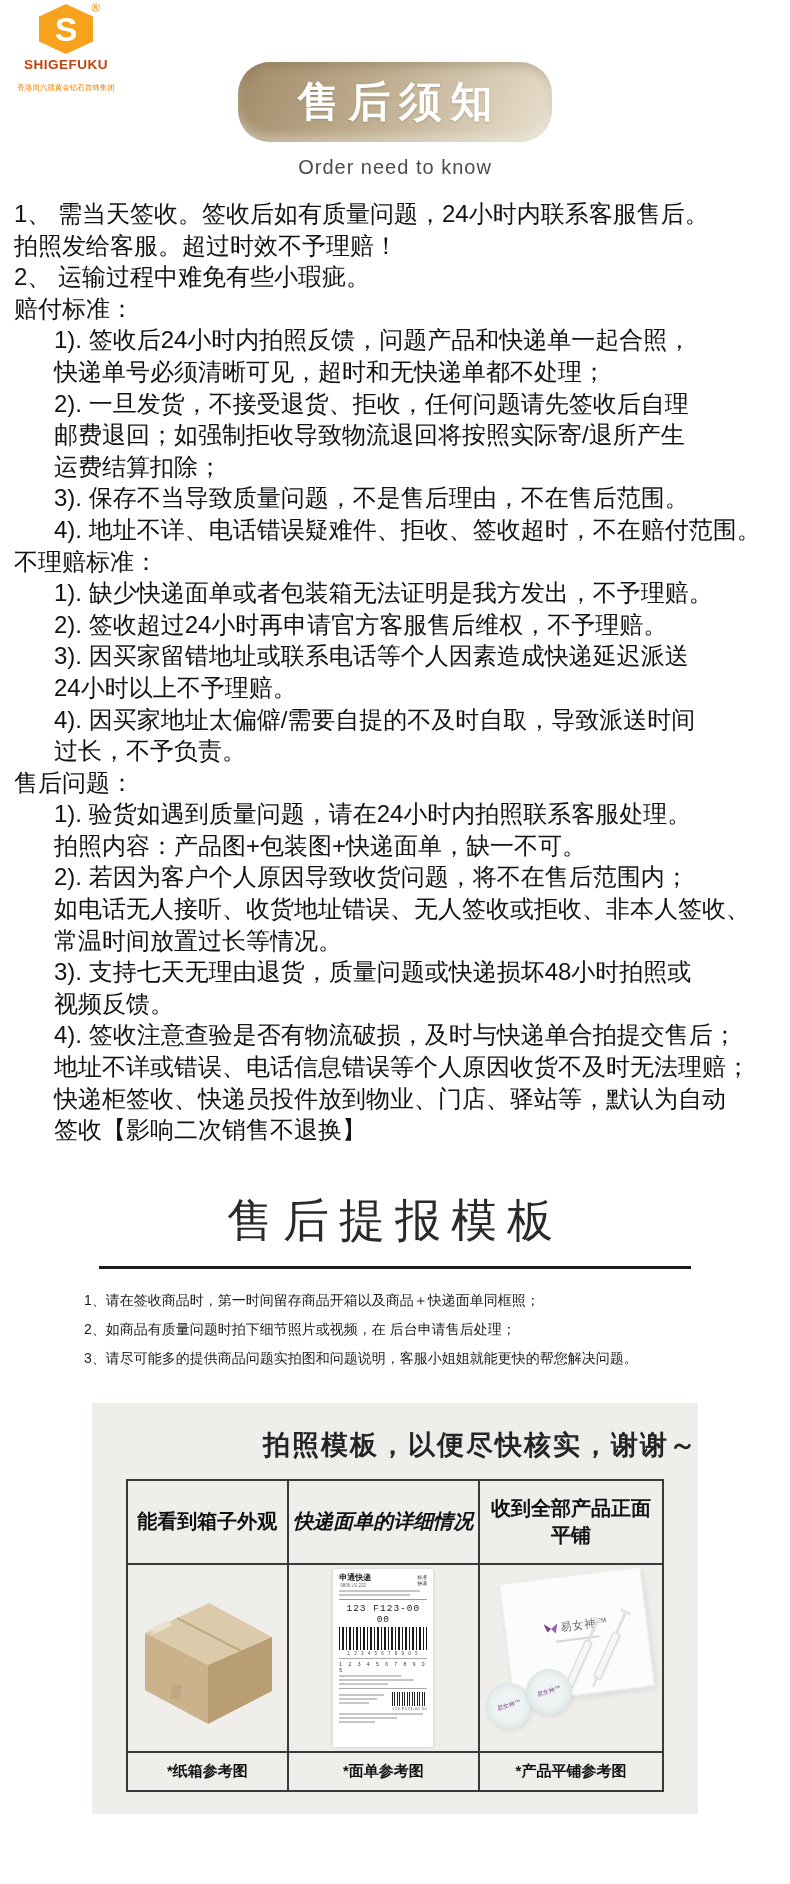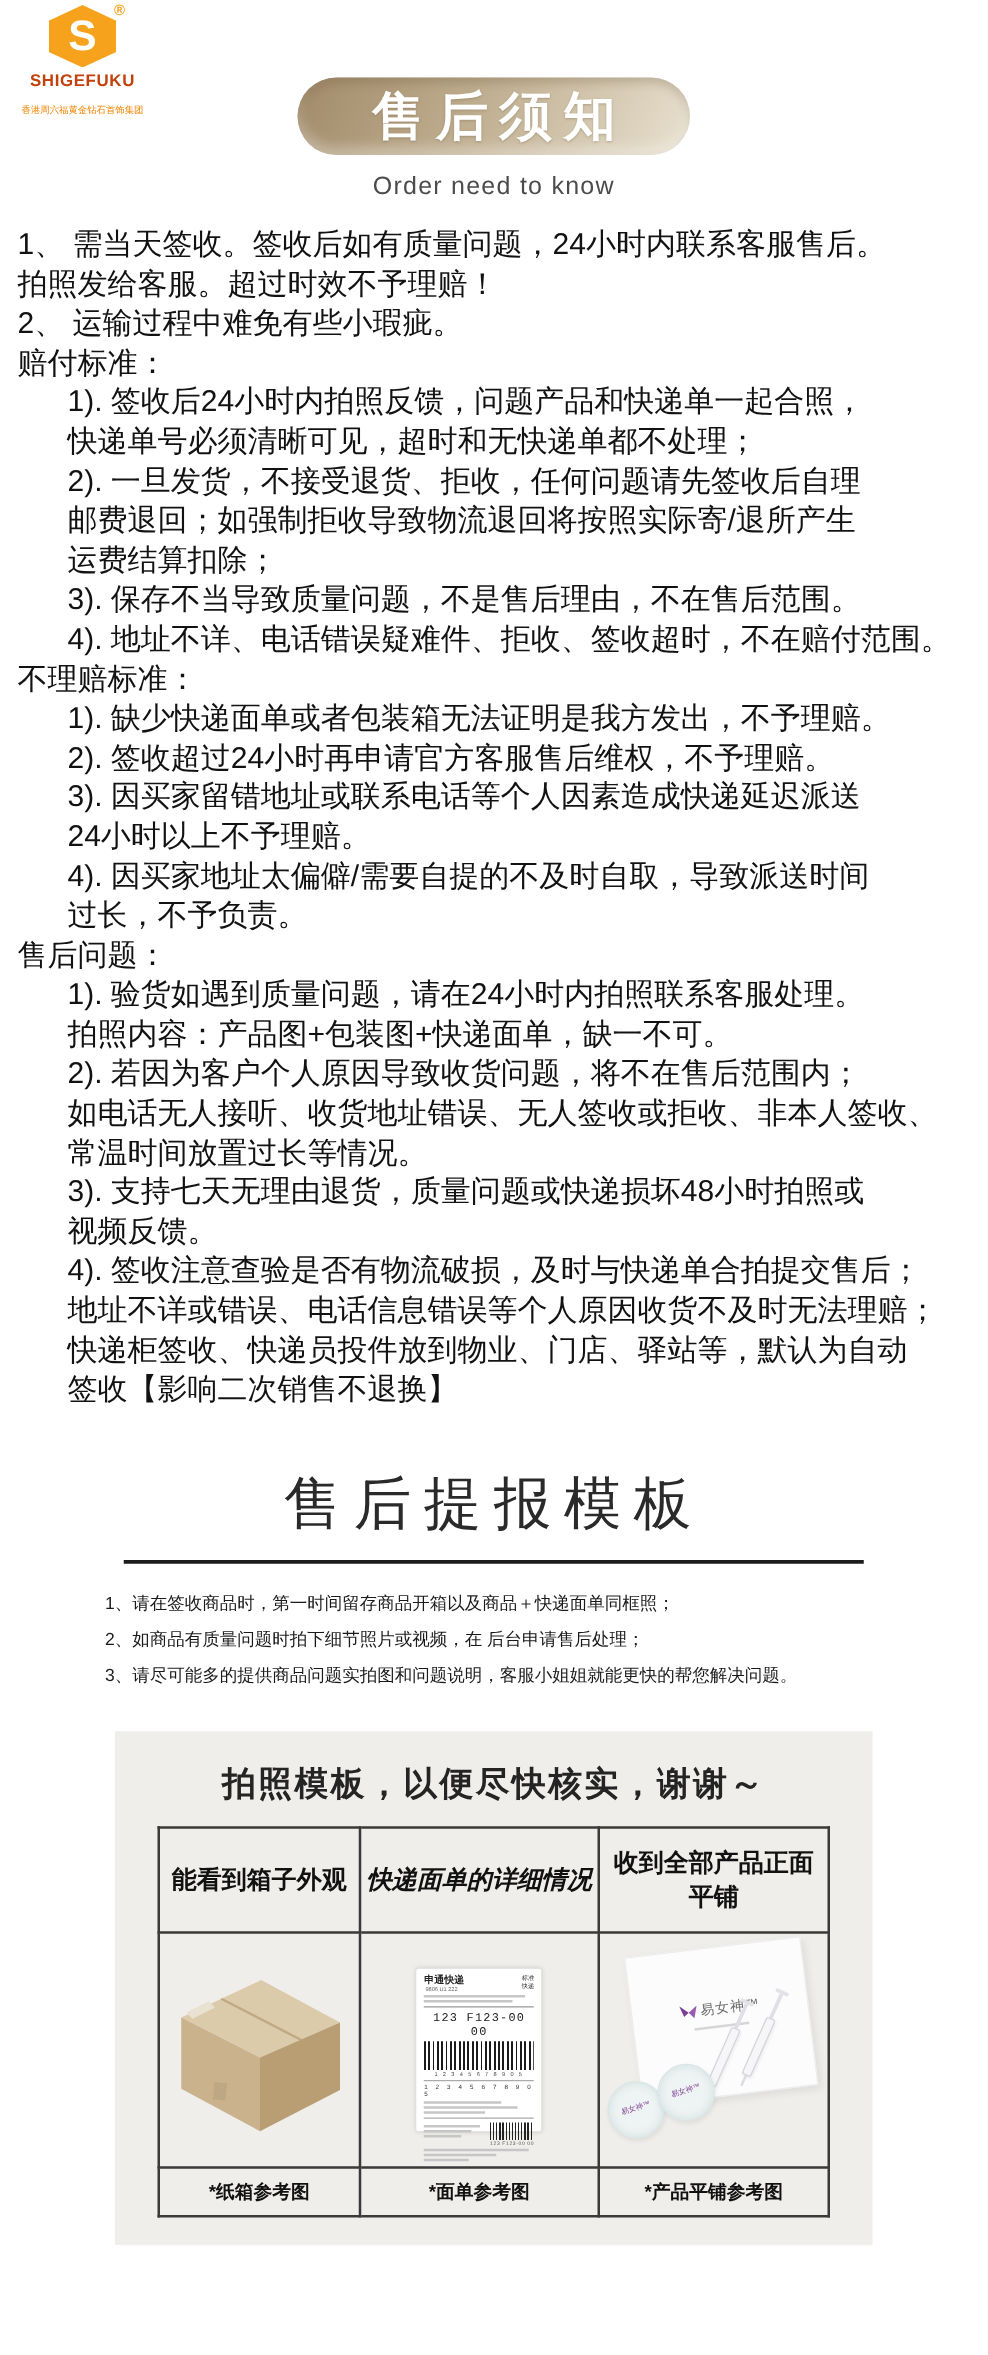--- a/index.html
+++ b/index.html
@@ -12,50 +12,50 @@
   .hex-wrap { position:relative; width:64px; margin:0 auto; }
   .hex { width:54px; height:50px; margin:0 auto;
          clip-path:polygon(50% 0,100% 25%,100% 75%,50% 100%,0 75%,0 25%);
          background:#f6a21d; display:flex; align-items:center; justify-content:center; }
   .hex span { color:#fff; font-size:34px; font-weight:bold; line-height:1; }
   .reg { position:absolute; right:-2px; top:-3px; color:#f6a21d; font-size:12px; font-weight:bold; }
   .brand-name { color:#c2410c; font-weight:bold; font-size:13.5px; letter-spacing:0.5px; margin-top:3px; }
   .brand-tagline { color:#f08300; font-size:7.5px; margin-top:11px; white-space:nowrap; }
 
   
-  .pill { margin:62px auto 0; width:314px; height:62px; border-radius:32px;
+  .pill { margin:62px auto 0; width:314px; height:80px; border-radius:32px;
           background:linear-gradient(115deg,#a18a68 0%,#bfae90 45%,#e9e1d0 100%);
           box-shadow:inset 0 -6px 10px rgba(255,255,255,.35), inset 0 4px 8px rgba(90,70,40,.25);
           display:flex; align-items:center; justify-content:center; }
   .pill-text { color:#fff; font-size:42px; font-weight:bold; letter-spacing:9px; padding-left:9px;
                text-shadow:0 1px 2px rgba(120,100,70,.4); }
   .subtitle { text-align:center; margin-top:14px; font-size:20px; color:#4c4c4c; letter-spacing:1px; }
 
   
   .notice { margin:19px 8px 0 14px; font-size:24px; line-height:31.6px; color:#121212; }
   .notice-line.indent { padding-left:40px; }
 
   
   .template-title { margin-top:44px; text-align:center; font-size:46px; color:#2a2a2a;
                     letter-spacing:10px; font-weight:normal; }
   .template-rule { width:592px; height:3px; background:#1c1c1c; margin:14px auto 0; }
   .template-items { margin:17px auto 0; width:622px; font-size:14px; line-height:29px; color:#1a1a1a; }
 
   
   .photo-panel { margin:30px auto 0; width:606px; background:#f0eeeb; padding:24px 0 22px; }
-  .panel-title { text-align:center; font-size:27px; font-weight:bold; color:#242424; letter-spacing:2px; }
+  .panel-title { text-align:right; font-size:27px; font-weight:bold; color:#242424; letter-spacing:2px; }
   table.photo-table { width:538px; margin:16px auto 0; border-collapse:collapse; }
   .photo-table th, .photo-table td { border:2px solid #3a3a3a; }
   .photo-table th { font-size:20px; padding:14px 2px; font-weight:bold; color:#111; }
   .col1 { width:30%; } .col2 { width:36%;font-style:italic; } .col3 { width:34%; }
   .img-cell { height:188px; vertical-align:middle; text-align:center; }
   .caption-cell { font-size:15px; font-weight:bold; padding:9px 2px; color:#111; text-align:center; }
 
   
-  .label-fig { width:100px; height:130px; background:#fff; border-radius:2px; margin:0 auto;
+  .label-fig { width:100px; height:178px; background:#fff; border-radius:2px; margin:0 auto;
                box-shadow:0 0 4px rgba(0,0,0,.15); padding:5px 6px; text-align:left; }
   .lf-row1 { display:flex; justify-content:space-between; align-items:flex-start; }
   .lf-courier { font-size:8px; font-weight:bold; color:#222; line-height:8px; }
   .lf-code { font-size:4.5px; color:#666; margin:1px 1px 0; }
   .lf-service { font-size:5px; color:#333; line-height:6px; text-align:right; }
   .lf-bar { height:2px; background:#c6c6c6; margin:2px 0; }
   .lf-sort { font-family:"Liberation Mono", monospace; font-size:9.5px; letter-spacing:1px;
              margin-top:3px; border-top:1px solid #999; padding-top:3px; color:#222; text-align:center; }
   .lf-barcode { height:23px; margin-top:2px;
                 background:repeating-linear-gradient(90deg,#1a1a1a 0 1.5px,transparent 1.5px 3.5px); }

